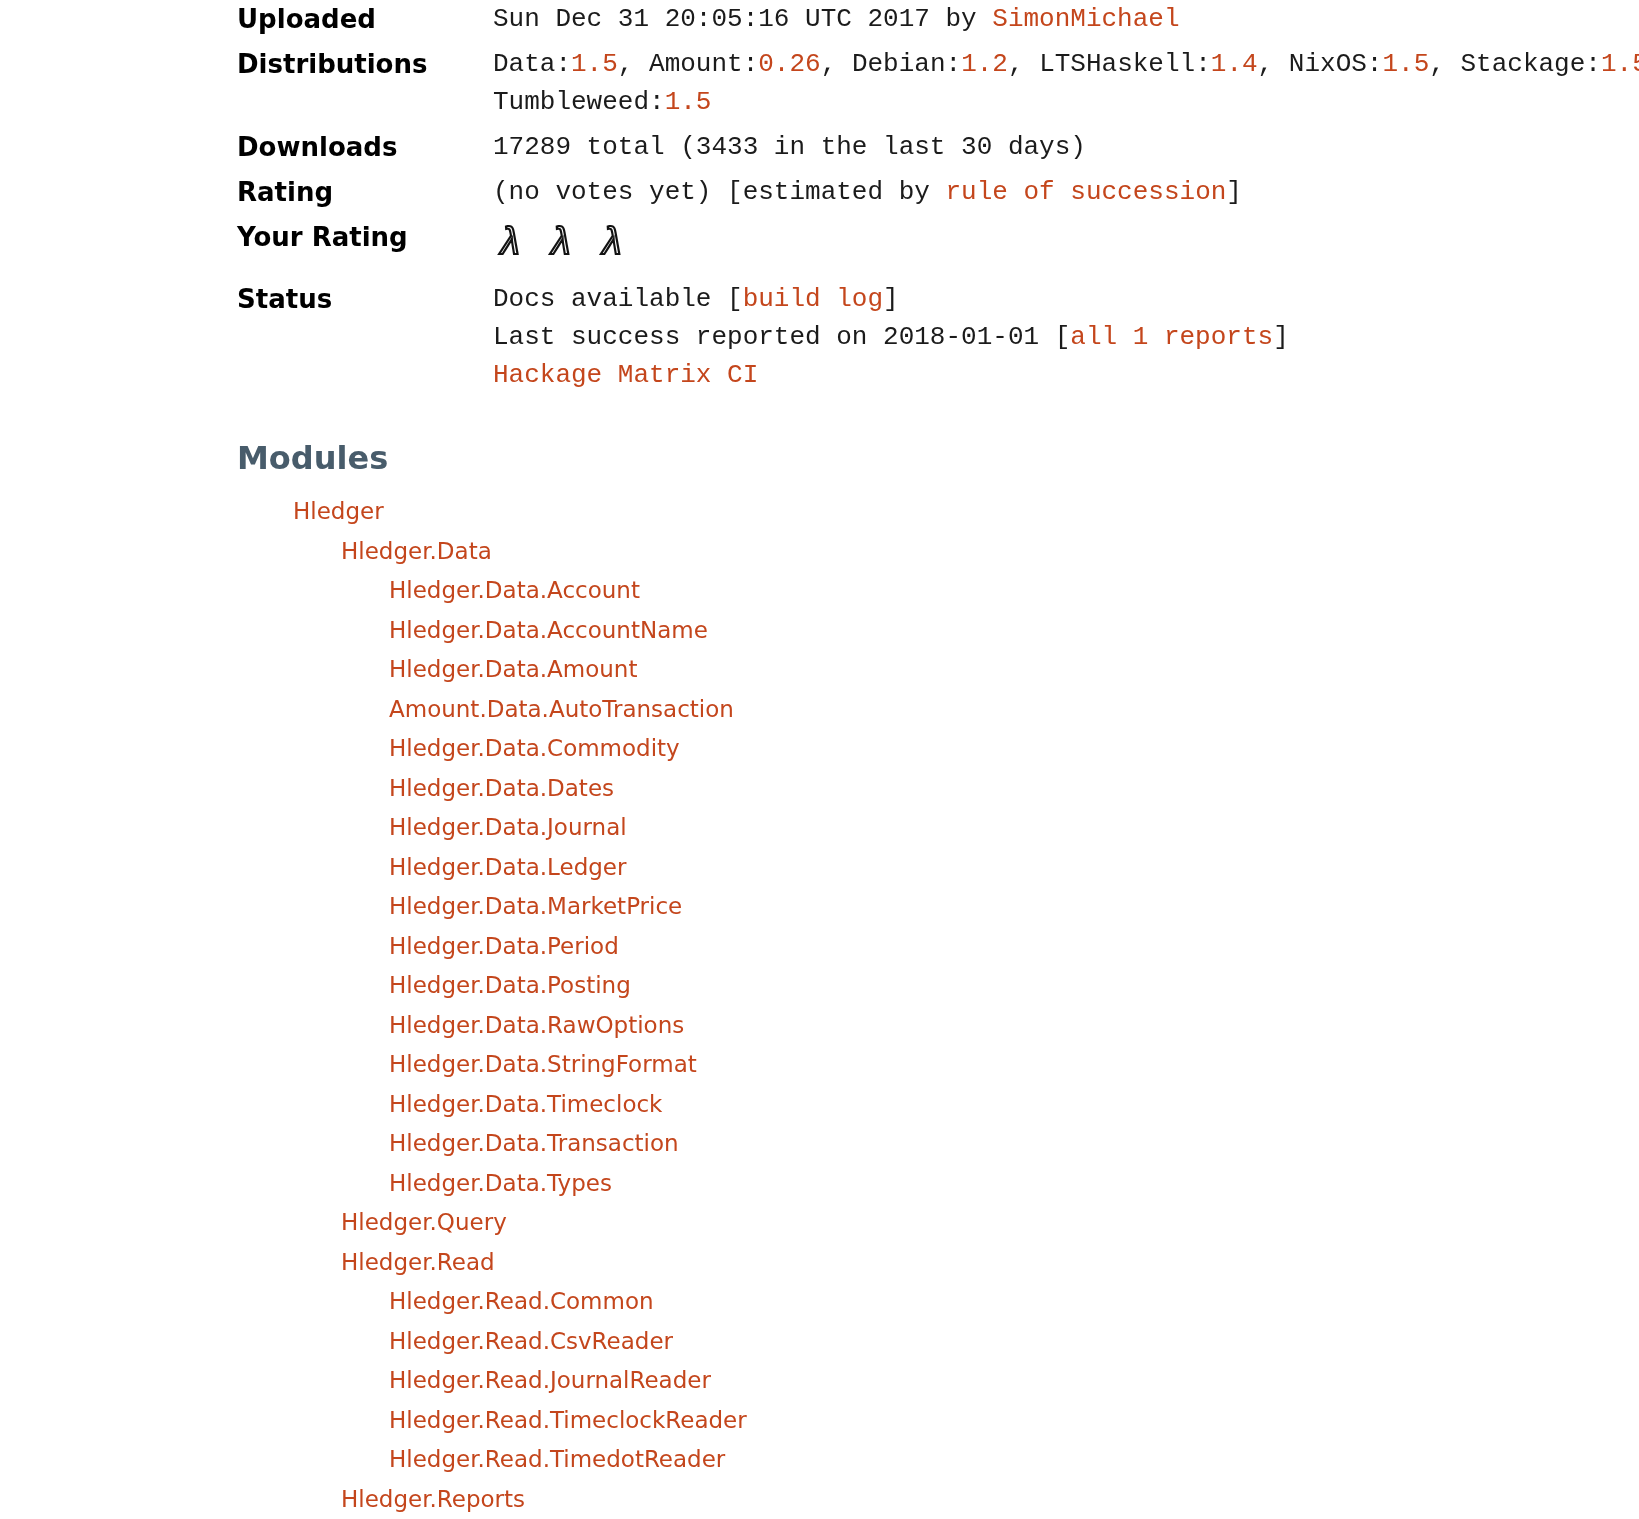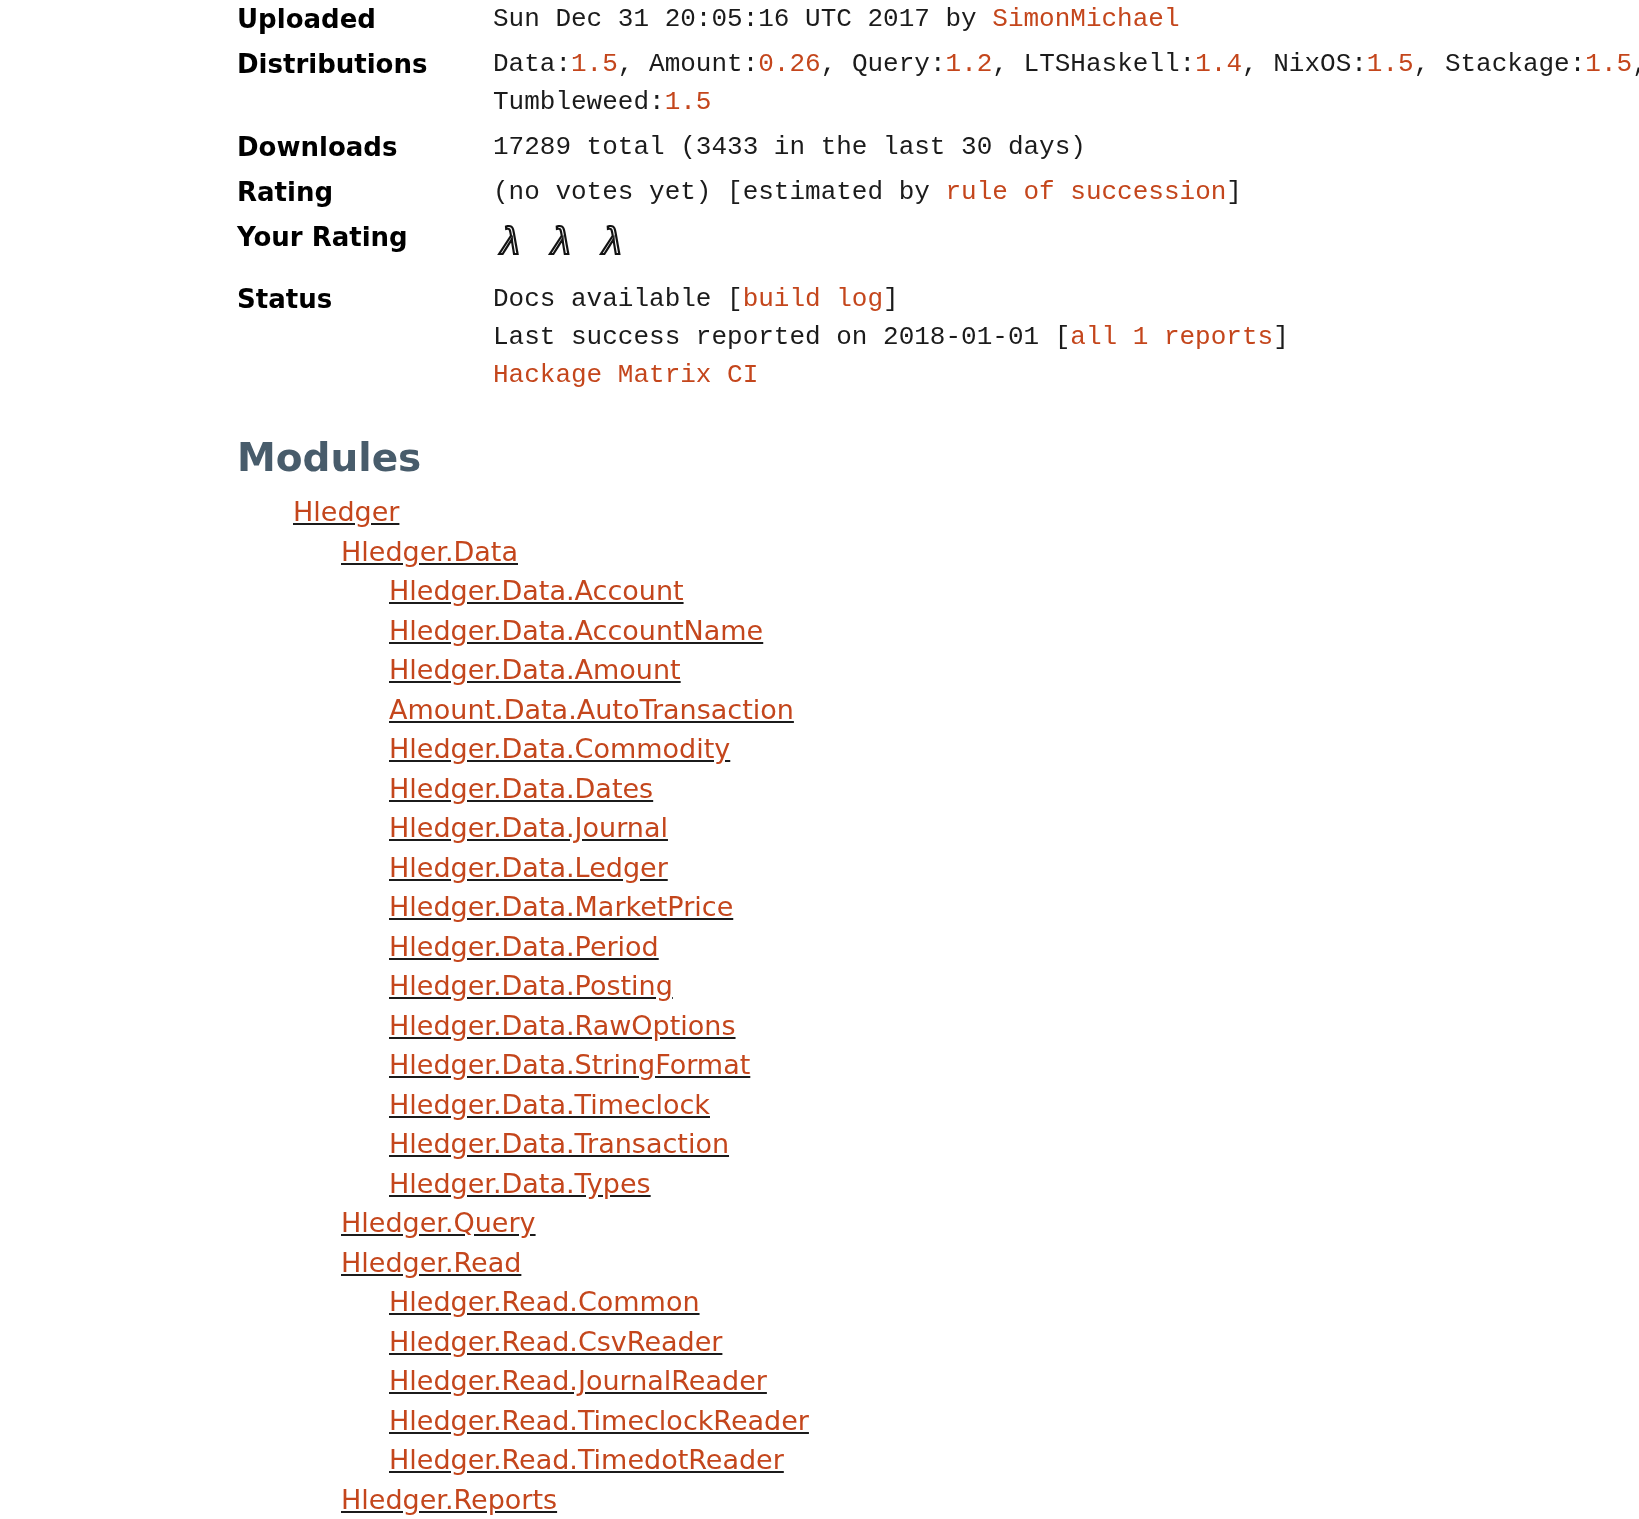--- a/index.html
+++ b/index.html
@@ -57,53 +57,52 @@
     text-stroke: 2.2px #121212;
     margin-left: 6px;
     margin-right: 22px;
     cursor: pointer;
     font-style: italic;
   }
   
   h2.modules-heading {
     margin: 44px 0 0 0;
     padding: 0;
-    font-size: 39px;
+    font-size: 32px;
     line-height: 40px;
     font-weight: bold;
     color: #485c6b;
   }
   ul.modtree {
     list-style: none;
     margin: 14px 0 0 0;
     padding: 0;
-    font-size: 27px;
+    font-size: 23px;
     line-height: 39.5px;
-    text-decoration: underline;
   }
   ul.modtree li { white-space: nowrap; }
   .lvl1 { padding-left: 56px; }
   .lvl2 { padding-left: 104px; }
   .lvl3 { padding-left: 152px; }
 </style>
 </head>
 <body>
 
 <div class="content">
 
   <div class="props">
 
     <div class="plabel">Uploaded</div>
     <div class="pvalue">
       <span class="vline"><span>Sun Dec 31 20:05:16 UTC 2017 by </span><a class="link">SimonMichael</a></span>
     </div>
 
     <div class="plabel">Distributions</div>
     <div class="pvalue">
-      <span class="vline"><span>Data:</span><a class="link">1.5</a><span>, </span><span>Amount:</span><a class="link">0.26</a><span>, </span><span>Query:</span><a class="link">1.2</a><span>, </span><span>LTSHaskell:</span><a class="link">1.4</a><span>, </span><span>NixOS:</span><a class="link">1.5</a><span>, </span><span>Stackage:</span><a class="link">1.5</a><span>,</span></span>
+      <span class="vline"><span>Data:</span><a class="link">1.5</a><span>, </span><span>Amount:</span><a class="link">0.26</a><span>, </span><span>Debian:</span><a class="link">1.2</a><span>, </span><span>LTSHaskell:</span><a class="link">1.4</a><span>, </span><span>NixOS:</span><a class="link">1.5</a><span>, </span><span>Stackage:</span><a class="link">1.5</a><span>,</span></span>
       <span class="vline"><span>Tumbleweed:</span><a class="link">1.5</a></span>
     </div>
 
     <div class="plabel">Downloads</div>
     <div class="pvalue">
       <span class="vline">17289 total (3433 in the last 30 days)</span>
     </div>
 
     <div class="plabel">Rating</div>
     <div class="pvalue">

